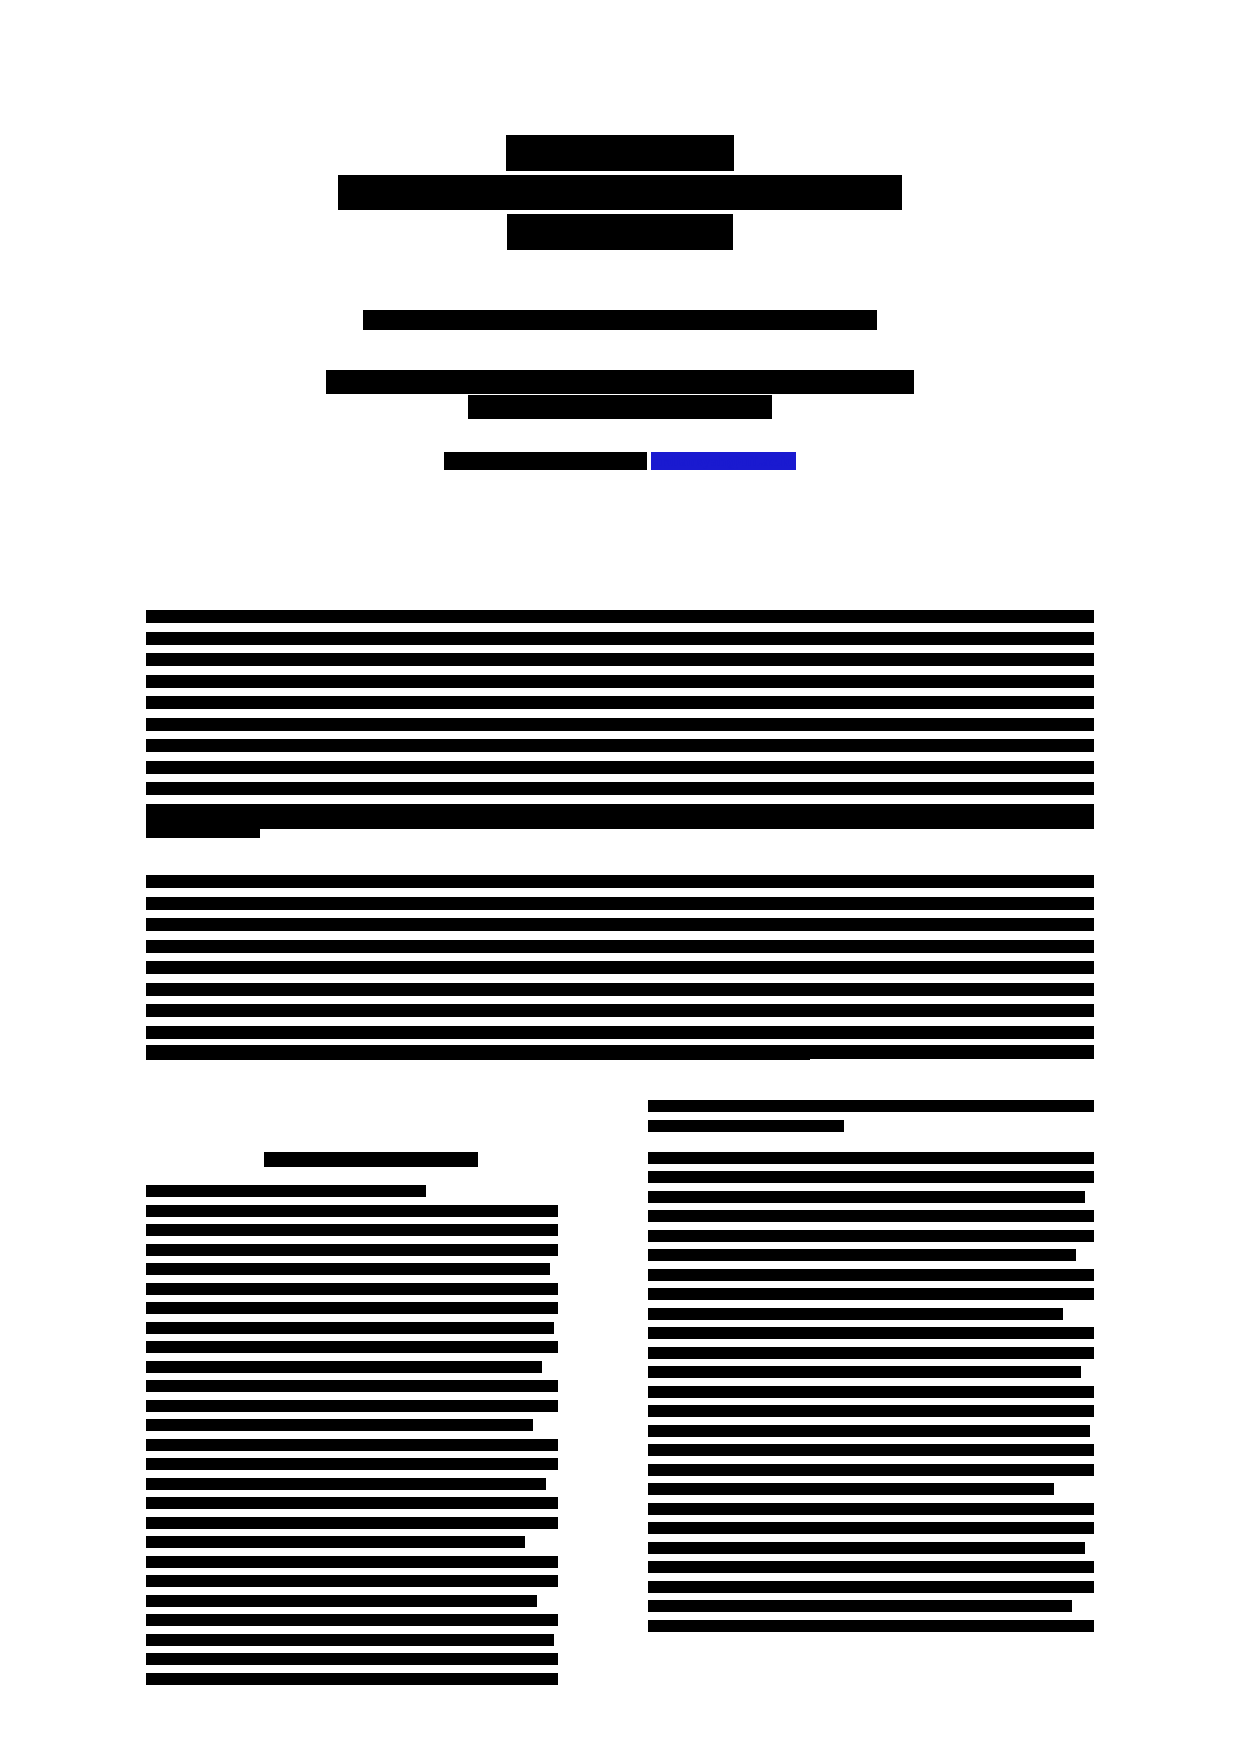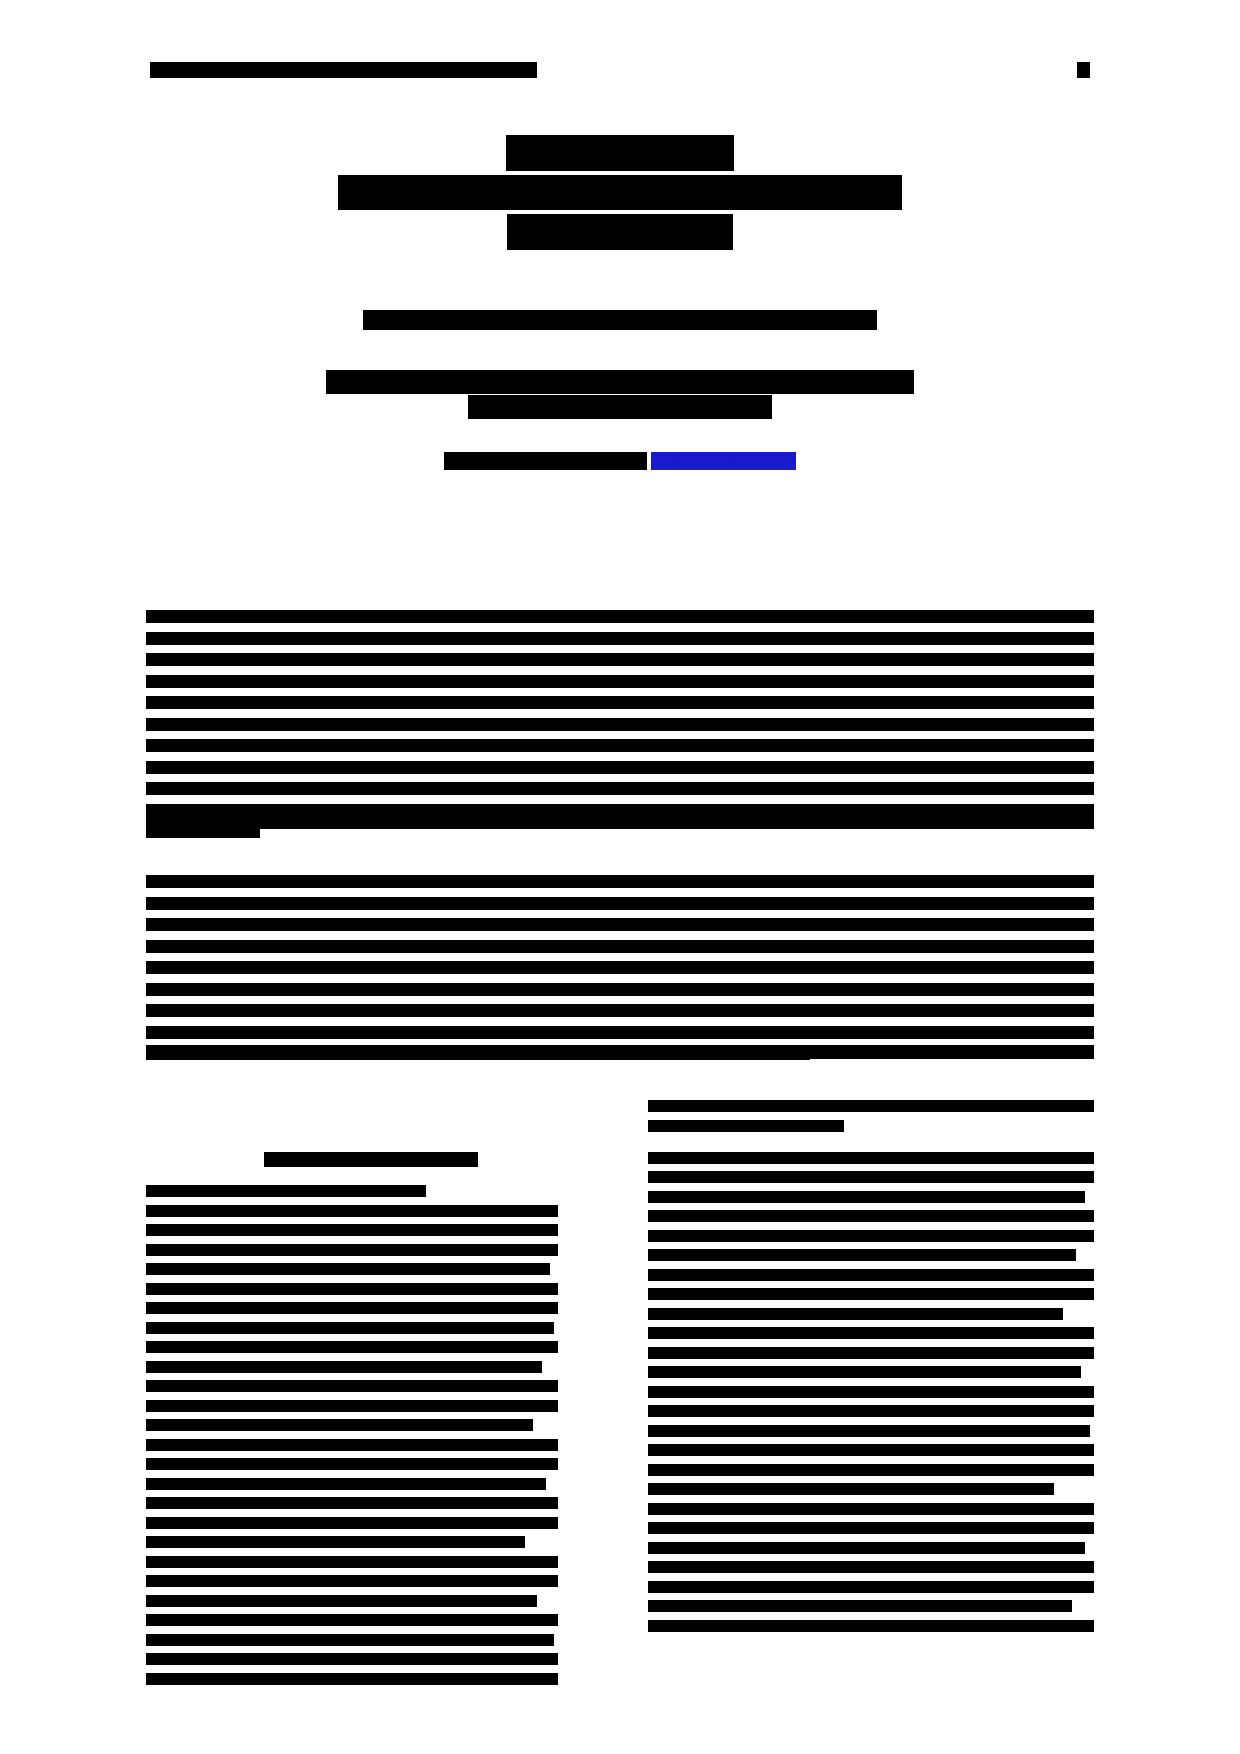--- a/index.html
+++ b/index.html
@@ -178,24 +178,20 @@
     overflow: hidden;
     clip: rect(0 0 0 0);
     white-space: nowrap;
   }
 </style>
 </head>
 <body>
 
 <div class="page">
 
-  <div class="running-head">
-    <span class="rh-left">Jurnal Ilmiah Hukum dan Keadilan, Volume 8 Nomor 1 Tahun 2021</span>
-    <span class="rh-right">21</span>
-  </div>
 
   <div class="title-block">
     <div class="title-row">
       <span class="title-line">Tafsir Analisis Mistis</span>
     </div>
     <div class="title-row">
       <span class="title-line">Originalis, Tekstualis, dan Perbandingannya dengan</span>
     </div>
     <div class="title-row">
       <span class="title-line">Hukum dalam Kitab</span>

